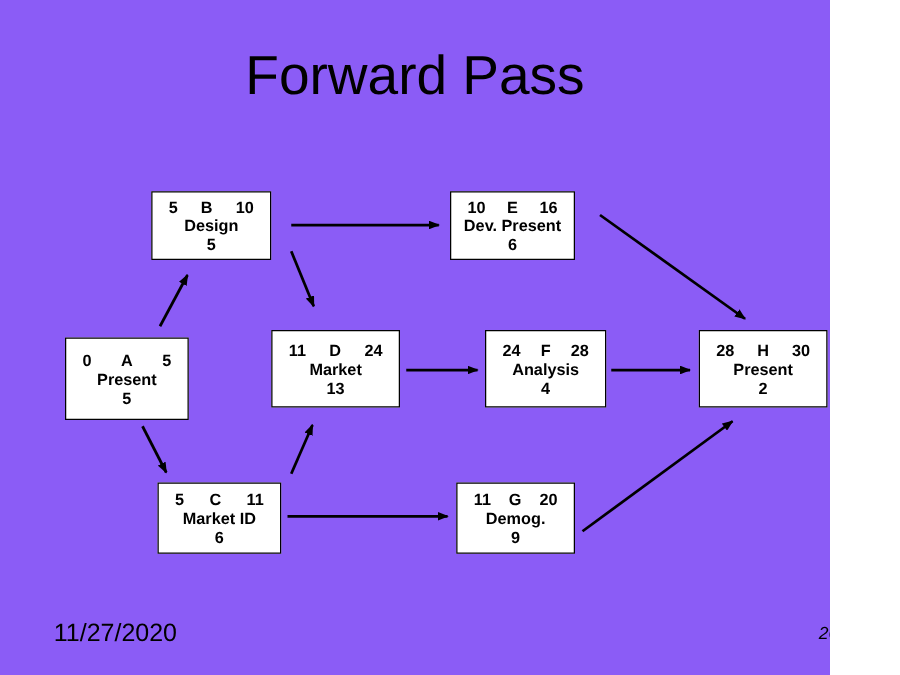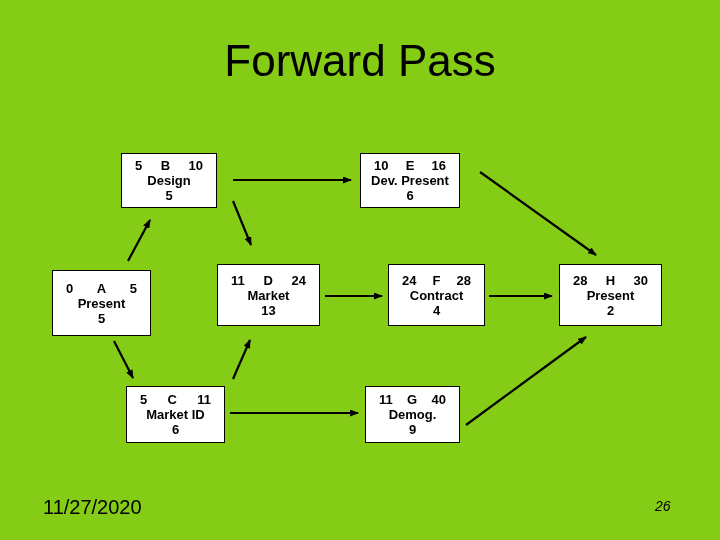--- a/index.html
+++ b/index.html
@@ -3,23 +3,23 @@
 <meta charset="utf-8">
 <style>
   html, body {
     margin: 0;
     padding: 0;
     background: #ffffff;
     font-family: "Liberation Sans", sans-serif;
   }
   .slide {
     position: relative;
-    width: 720px;
+    width: 664px;
     height: 540px;
-    background: #84cc16;
+    background: #8b5cf6;
     overflow: hidden;
     color: #000000;
   }
   .title {
     position: absolute;
     top: 36px;
     left: 0;
     width: 100%;
     margin: 0;
     text-align: center;
@@ -154,28 +154,28 @@
     </div>
     <div>Dev. Present</div>
     <div>6</div>
   </div>
       <div class="node" style="left: 388px; top: 264px; width: 97px; height: 62px;">
     <div class="node-row1">
       <span>24</span>
       <span>F</span>
       <span>28</span>
     </div>
-    <div>Contract</div>
+    <div>Analysis</div>
     <div>4</div>
   </div>
       <div class="node" style="left: 365px; top: 386px; width: 95px; height: 57px;">
     <div class="node-row1">
       <span>11</span>
       <span>G</span>
-      <span>40</span>
+      <span>20</span>
     </div>
     <div>Demog.</div>
     <div>9</div>
   </div>
       <div class="node" style="left: 559px; top: 264px; width: 103px; height: 62px;">
     <div class="node-row1">
       <span>28</span>
       <span>H</span>
       <span>30</span>
     </div>

